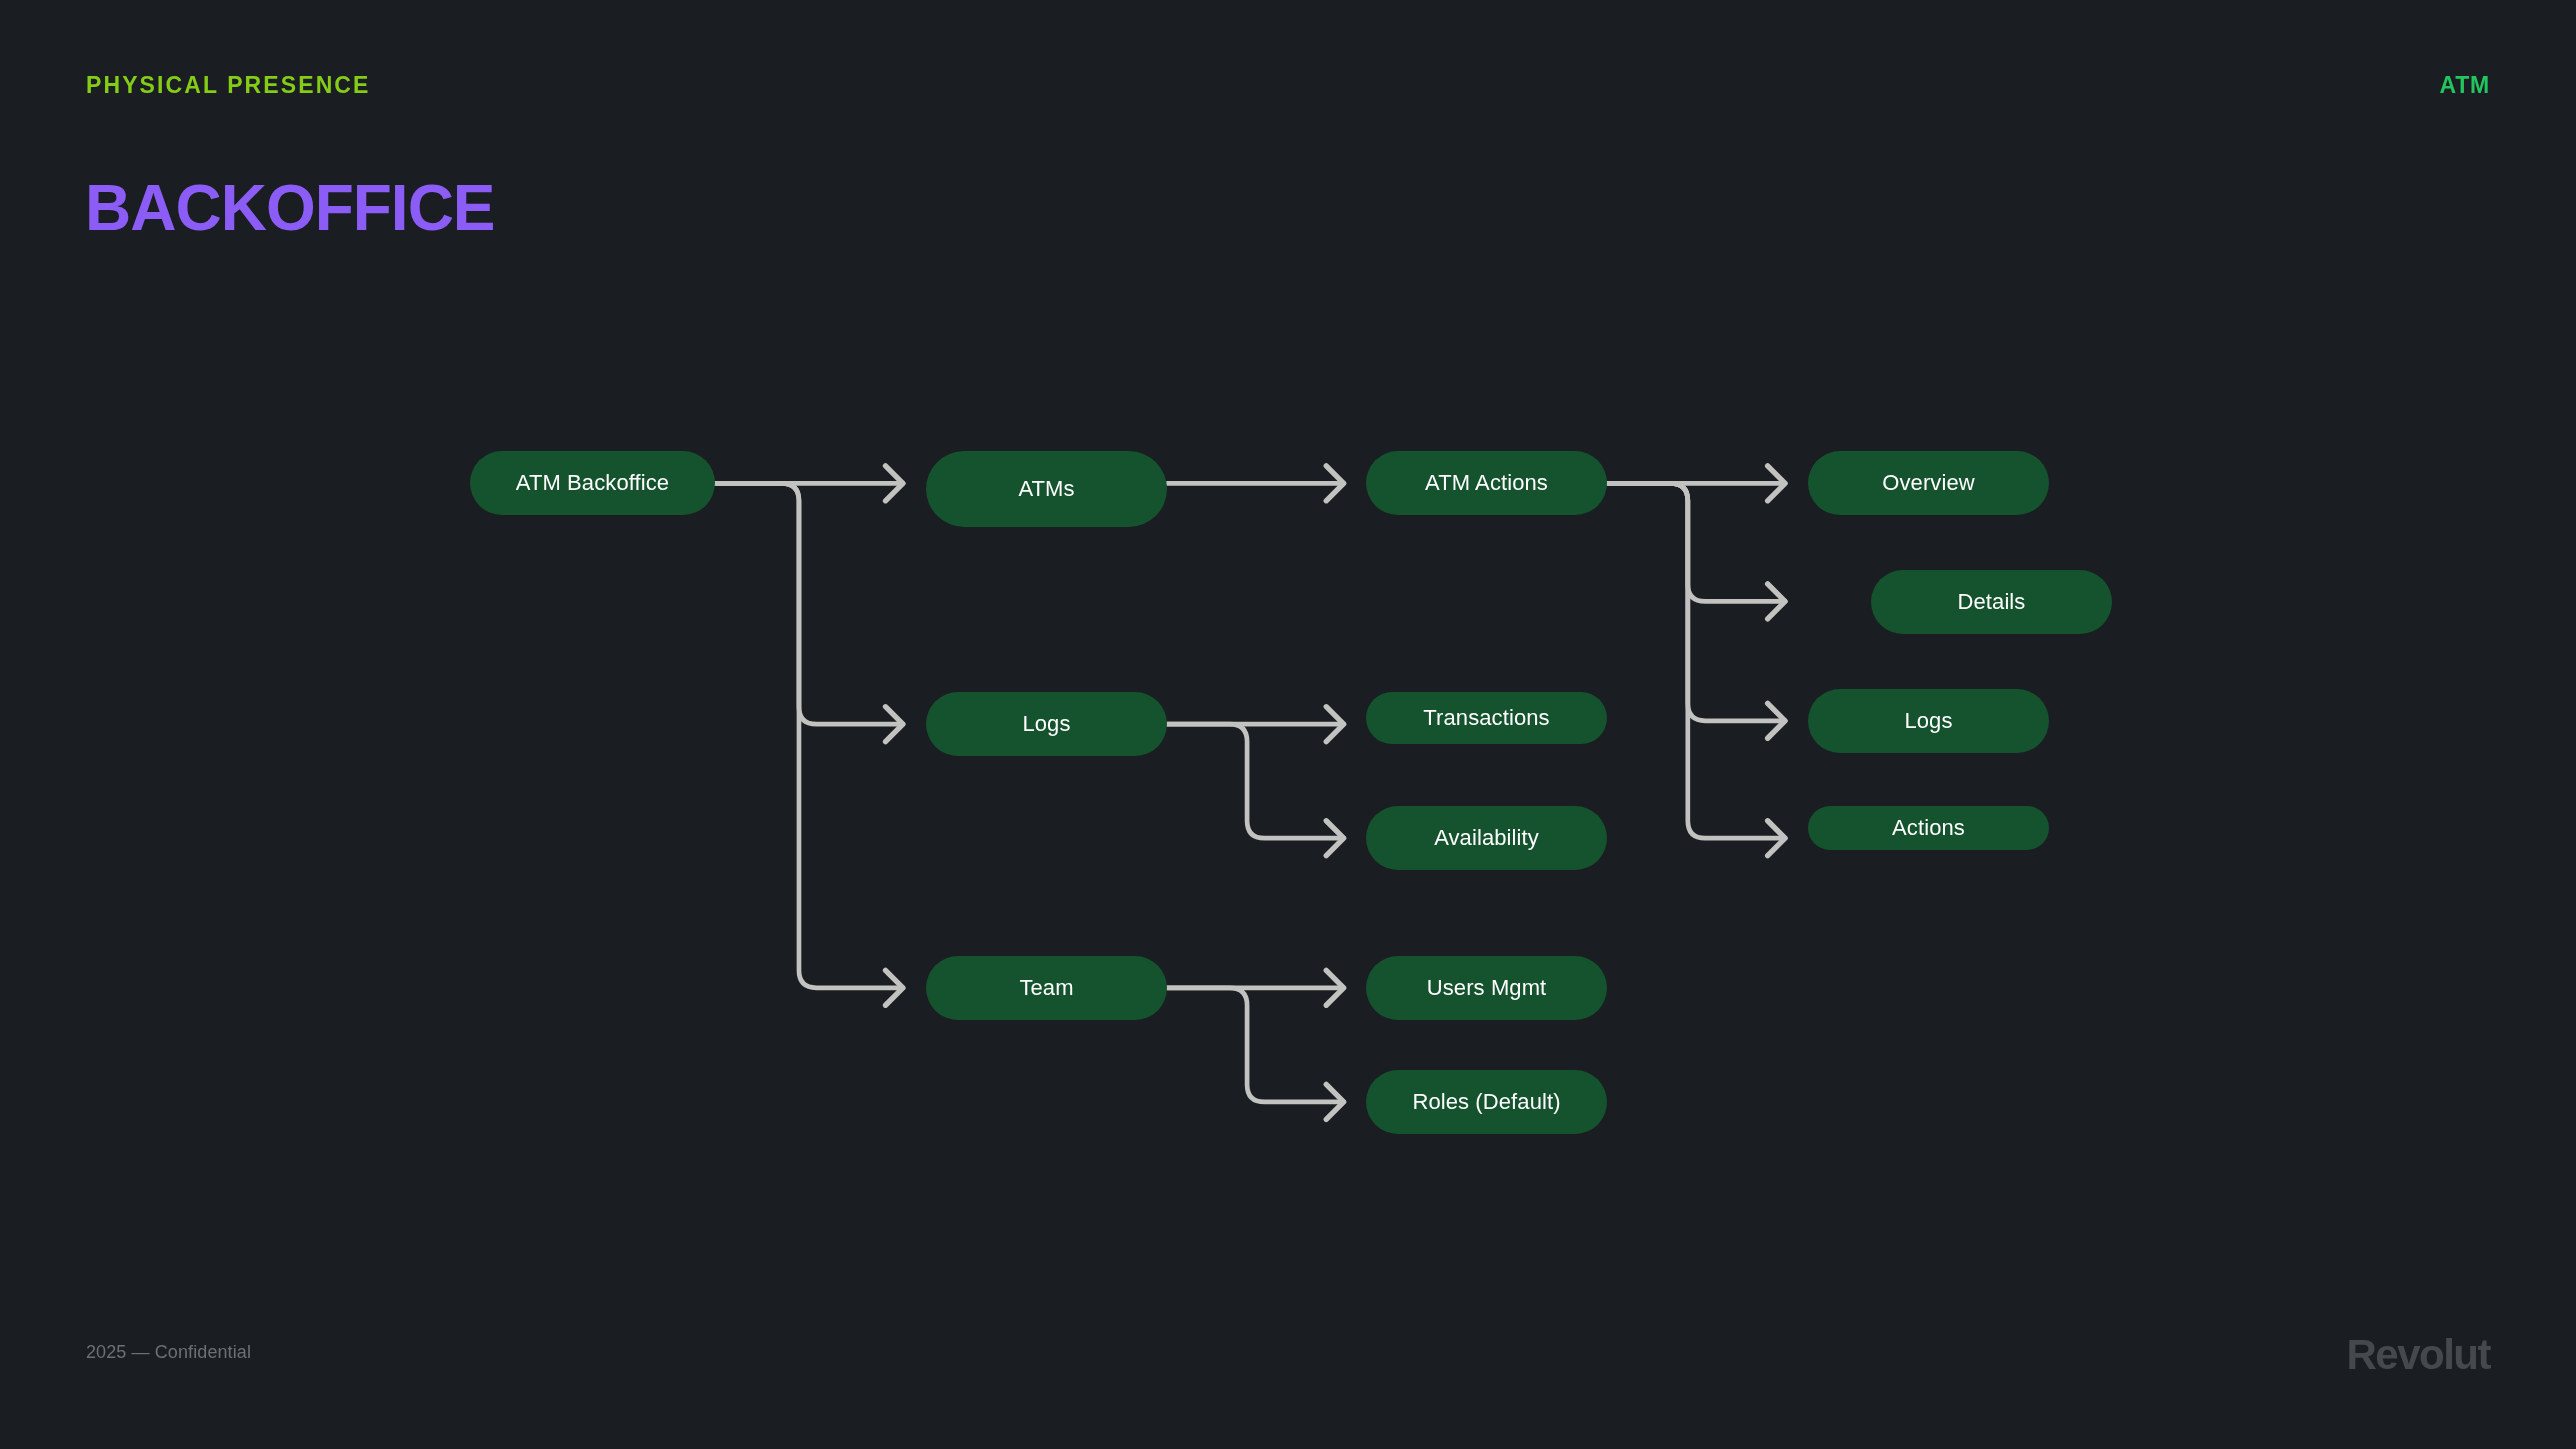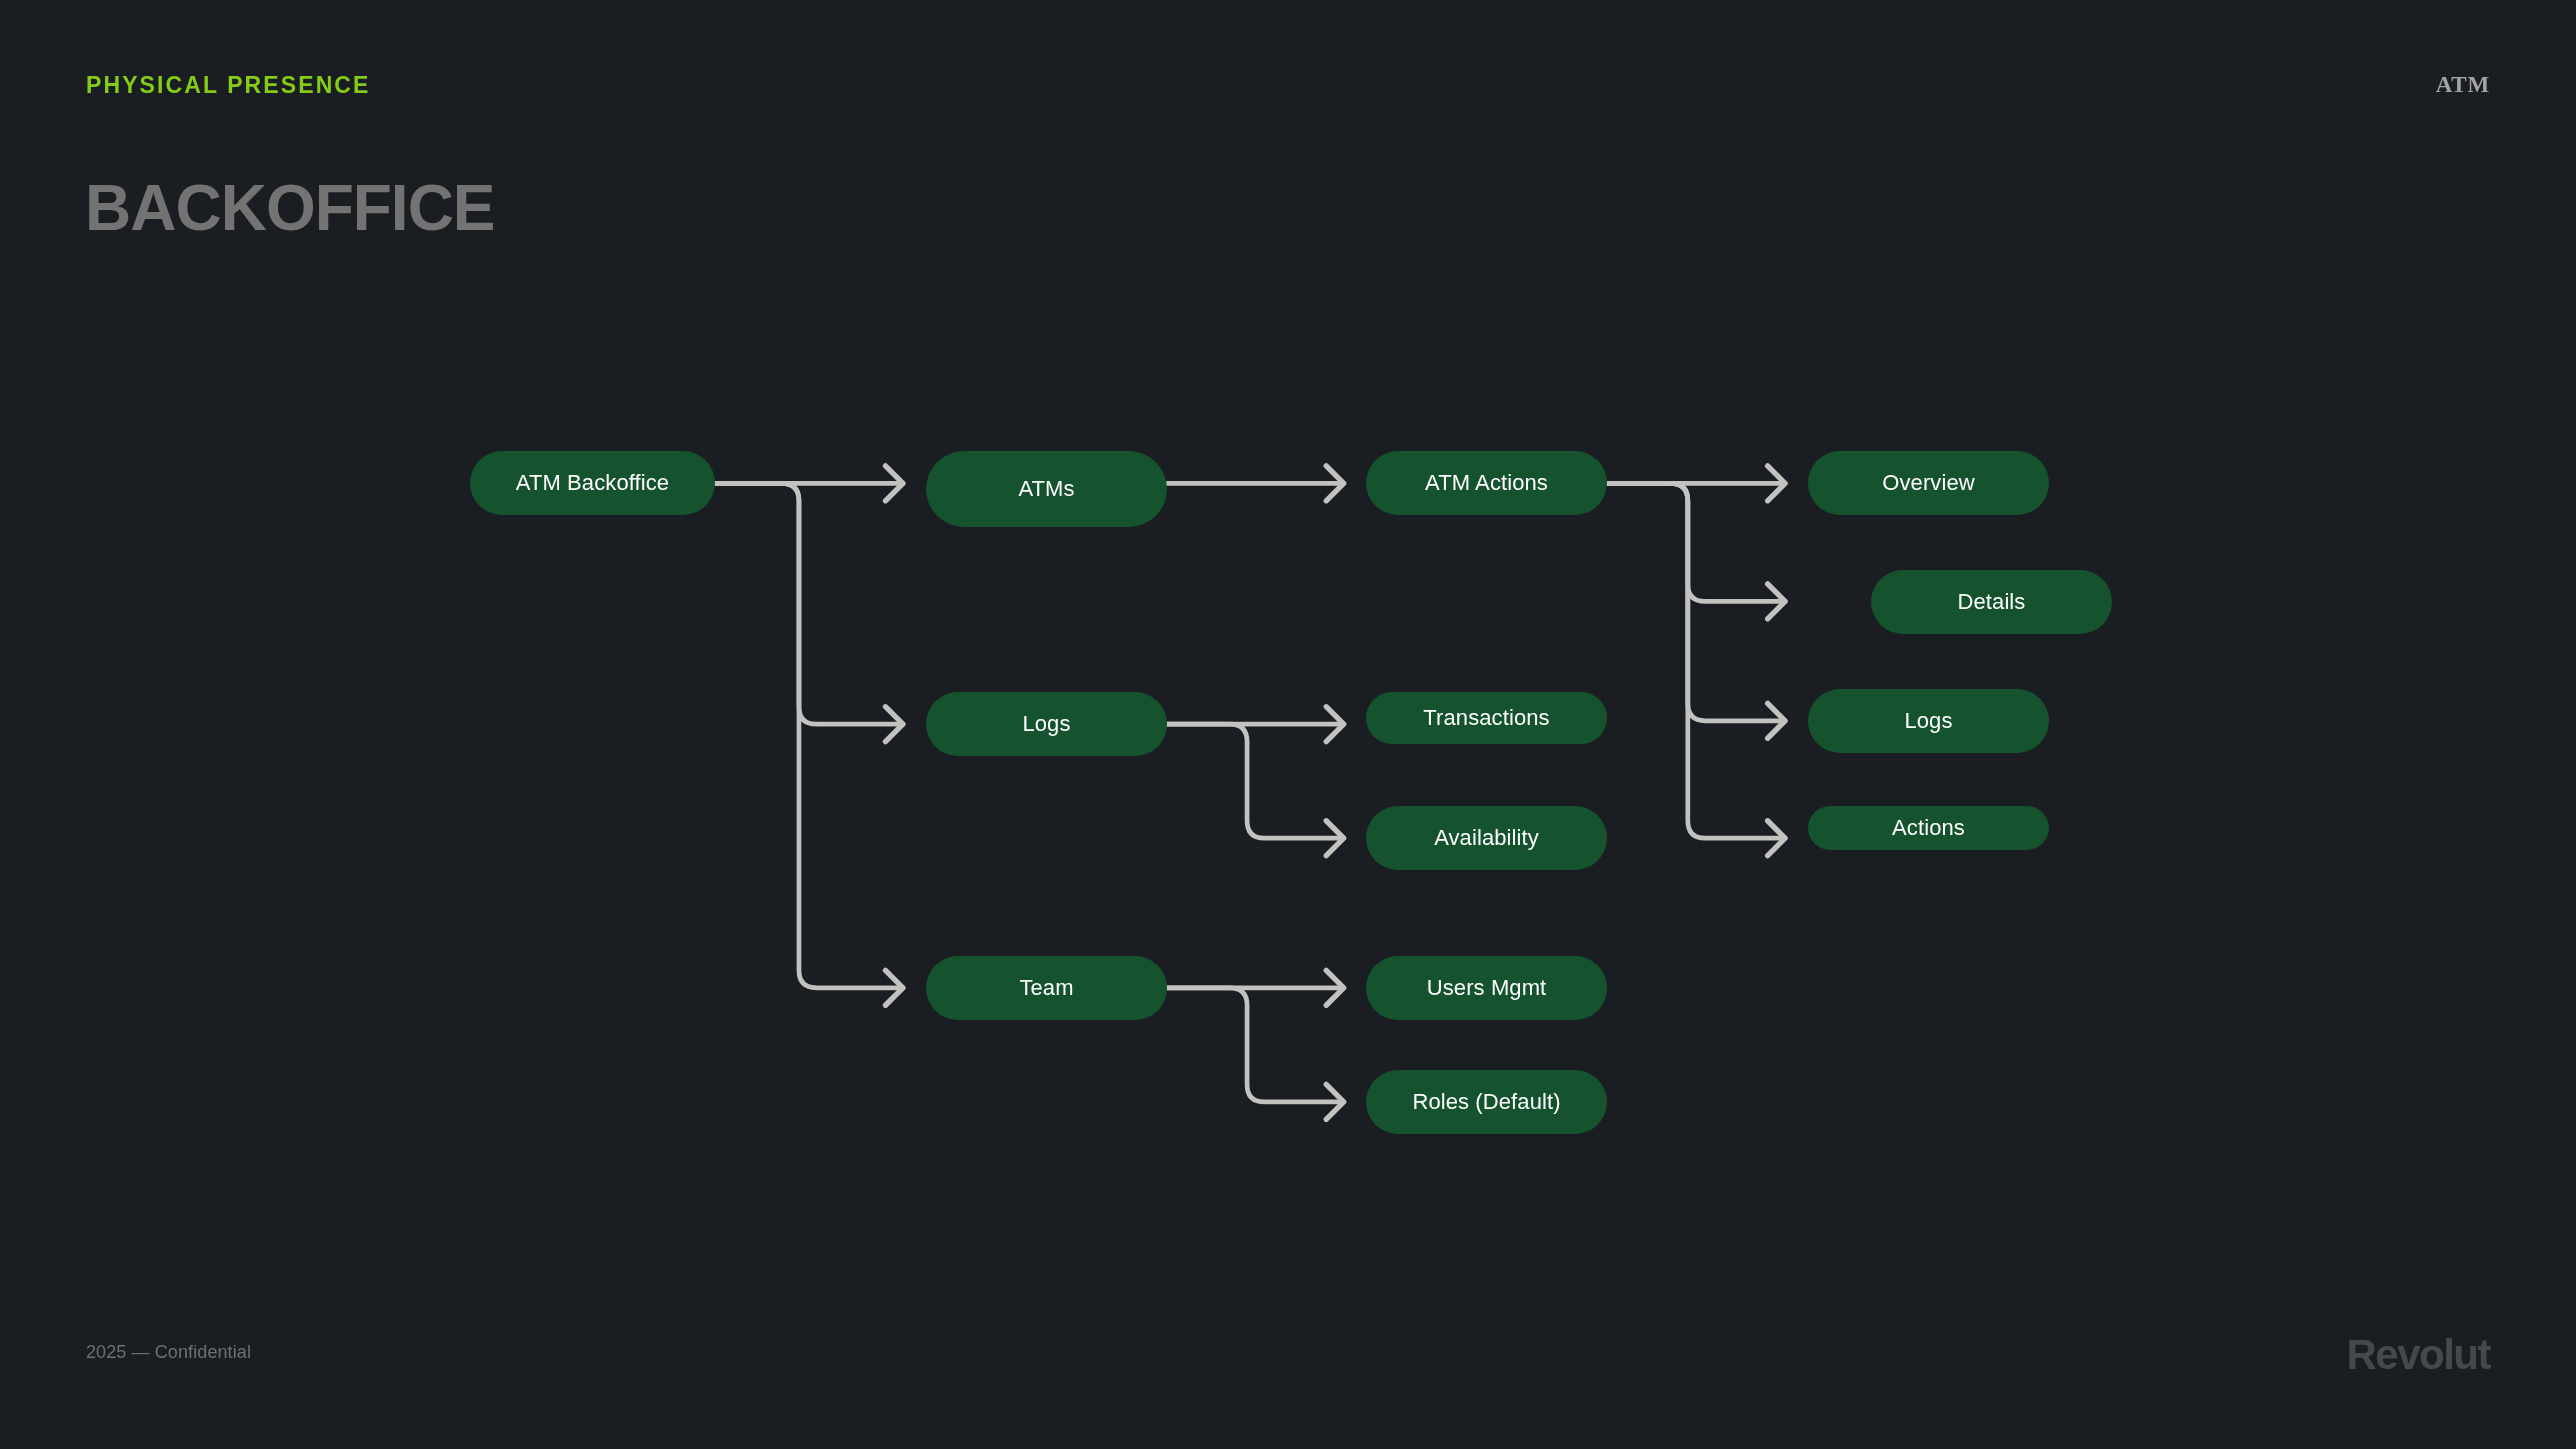--- a/index.html
+++ b/index.html
@@ -13,26 +13,26 @@
 
   
   .eyebrow {
     position:absolute; left:86px; top:72px;
     font-size:23px; font-weight:700; letter-spacing:2.1px;
     color:#84cc16; text-transform:uppercase; white-space:nowrap;
   }
   .corner-tag {
     position:absolute; right:86px; top:72px;
     font-size:23px; font-weight:700; letter-spacing:0.8px;
-    color:#a3a3a3; white-space:nowrap;font-family:Liberation Serif, serif;
+    color:#22c55e; white-space:nowrap;
   }
   .slide-title {
     position:absolute; left:85px; top:176px;
     font-size:64px; font-weight:700; letter-spacing:-1px;
-    color:#737373; white-space:nowrap; line-height:1;
+    color:#8b5cf6; white-space:nowrap; line-height:1;
   }
 
   
   .footer-note {
     position:absolute; left:86px; top:1342px;
     font-size:18px; font-weight:400; color:#6c7075;
     white-space:nowrap; letter-spacing:0.1px;
   }
   .brand-mark {
     position:absolute; right:86px; top:1334px;

